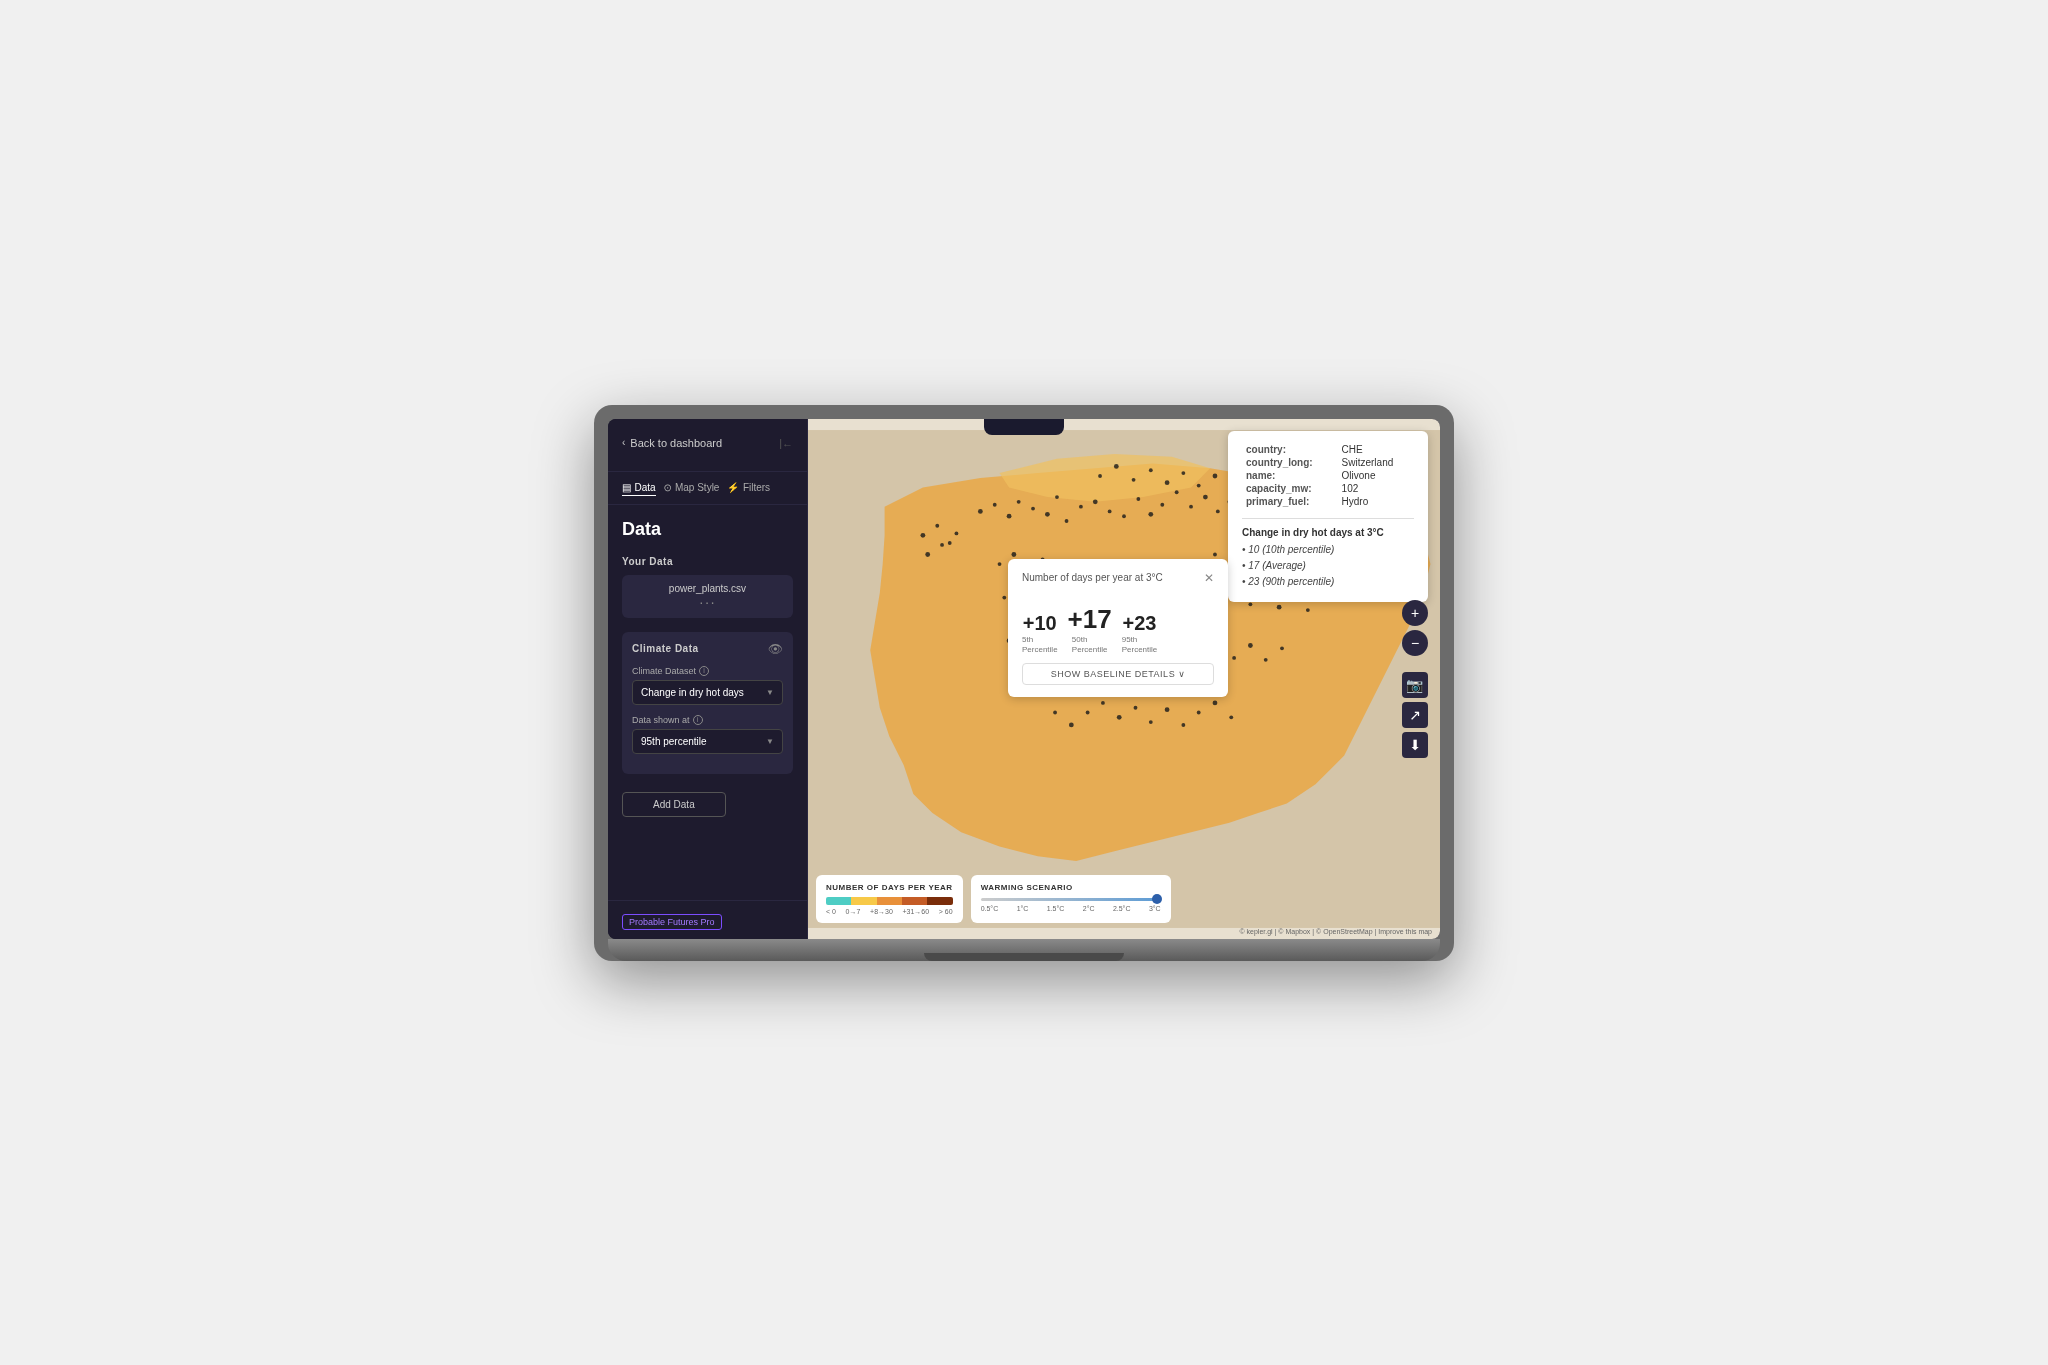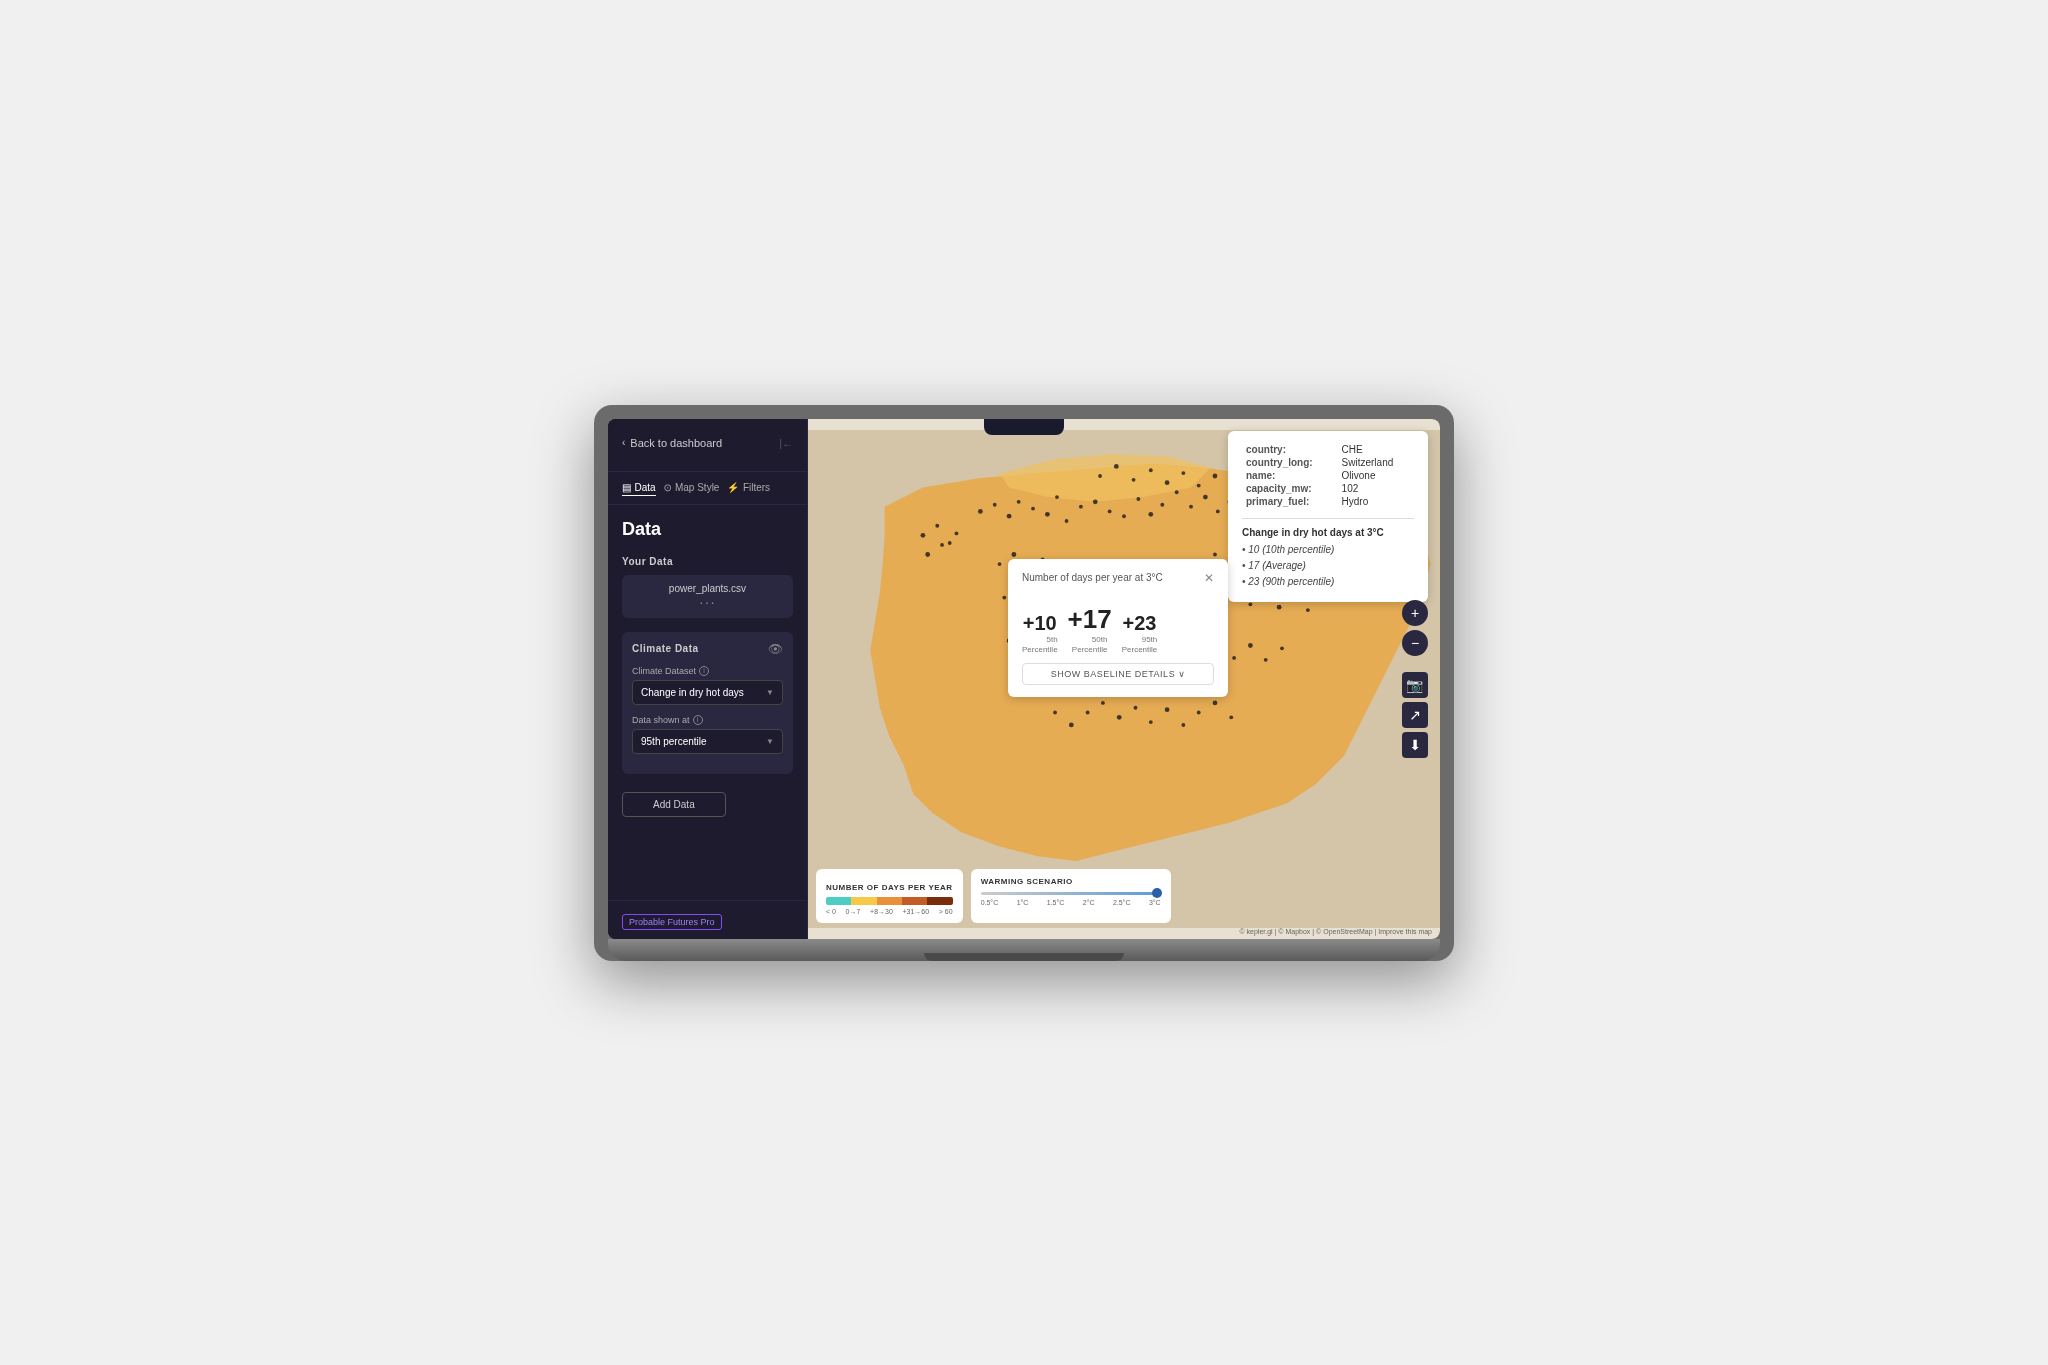--- a/index.html
+++ b/index.html
@@ -369,21 +369,21 @@
       margin-top: 9px;
     }
 
     .pct-value.large {
       font-size: 26px;
     }
 
     .pct-label {
       font-size: 8px;
       color: #777;
-      text-align: right;
+      text-align: left;
       line-height: 1.3;
     }
 
     .baseline-btn {
       border: 1px solid #ddd;
       background: white;
       border-radius: 4px;
       padding: 5px;
       font-size: 9px;
       color: #555;
@@ -440,21 +440,20 @@
       font-size: 8px;
     }
 
     .legend-title {
       font-weight: 600;
       font-size: 8px;
       color: #333;
       margin-bottom: 5px;
       letter-spacing: 0.5px;
       text-transform: uppercase;
-      margin-top: 6px;
     }
 
     .legend-bar {
       display: flex;
       height: 8px;
       border-radius: 2px;
       overflow: hidden;
       margin-bottom: 3px;
     }
 

